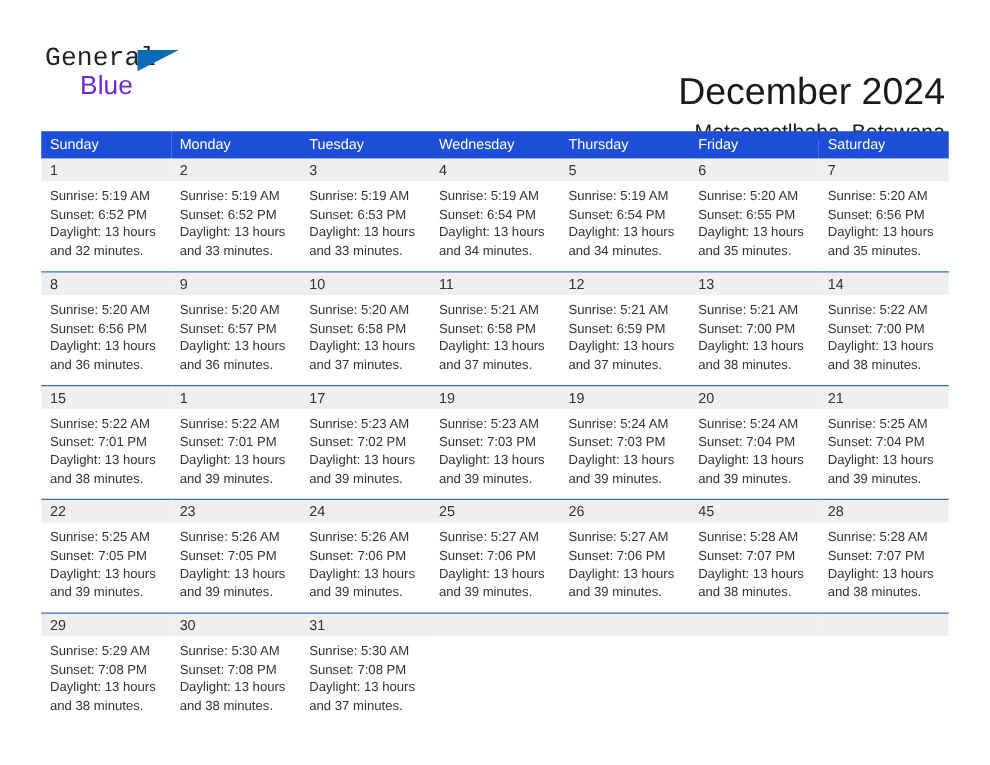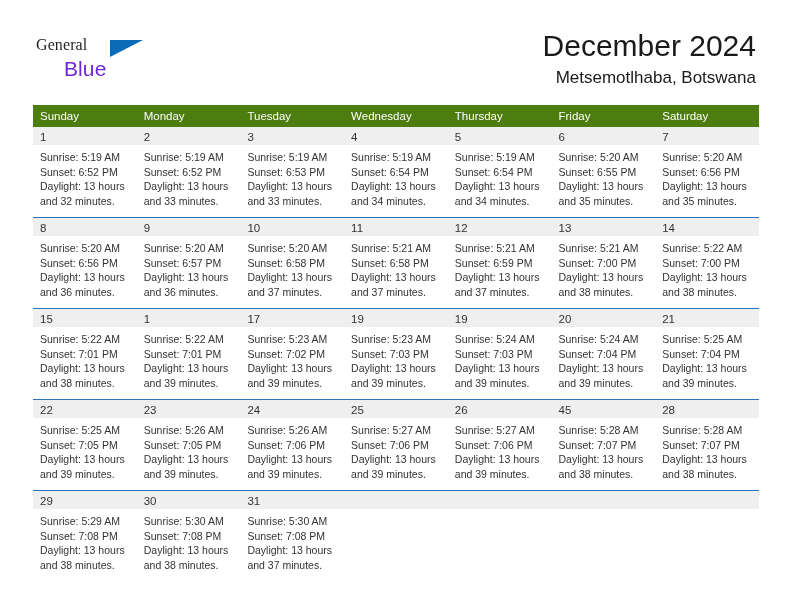--- a/index.html
+++ b/index.html
@@ -34,24 +34,24 @@
     position: absolute;
     left: 36px;
     top: 36px;
     width: 200px;
     height: 50px;
   }
   .logo-general {
     position: absolute;
     left: 0;
     top: 0;
-    font-size: 16px;
+    font-size: 21px;
     letter-spacing: 0.1px;
     color: #231f20;
-    font-family: Liberation Serif, serif;
+    font-family: Liberation Mono, monospace;
   }
   .logo-triangle {
     position: absolute;
     left: 74px;
     top: 4px;
     width: 0;
     height: 0;
     border-left: 33px solid #0a6cb6;
     border-bottom: 17px solid transparent;
   }
@@ -69,41 +69,42 @@
     right: 36px;
     top: 28px;
     text-align: right;
   }
   .cal-title {
     font-size: 30px;
     color: #1a1a1a;
     font-weight: normal;
     line-height: 36px;
     white-space: nowrap;
+    margin-top: 28px;
   }
   .cal-subtitle {
     font-size: 17px;
     color: #1a1a1a;
     font-weight: normal;
     line-height: 20px;
     margin-top: 4px;
     white-space: nowrap;
   }
 
   
   .calendar {
     position: absolute;
     left: 33px;
     top: 105px;
     width: 726px;
     border-collapse: collapse;
     table-layout: fixed;
   }
   .calendar th {
-    background: #4d7c0f;
+    background: #1d4ed8;
     color: #ffffff;
     font-size: 11.5px;
     font-weight: normal;
     text-align: left;
     padding: 5px 0 5px 7px;
     height: 20px;
     box-sizing: border-box;
     border: none;
   }
   .week-row > td {

